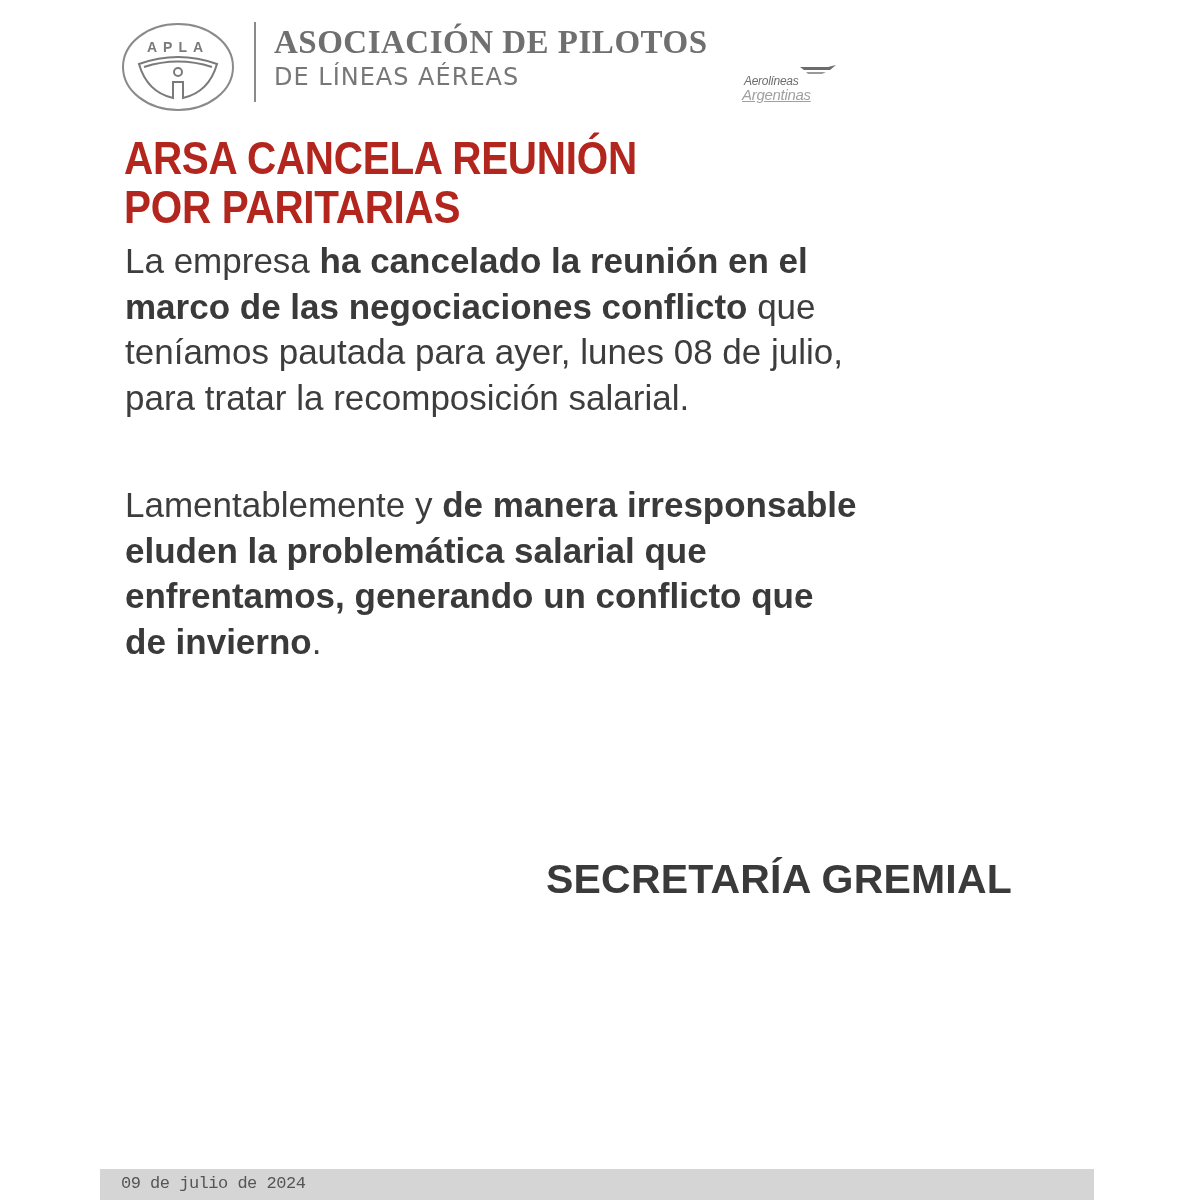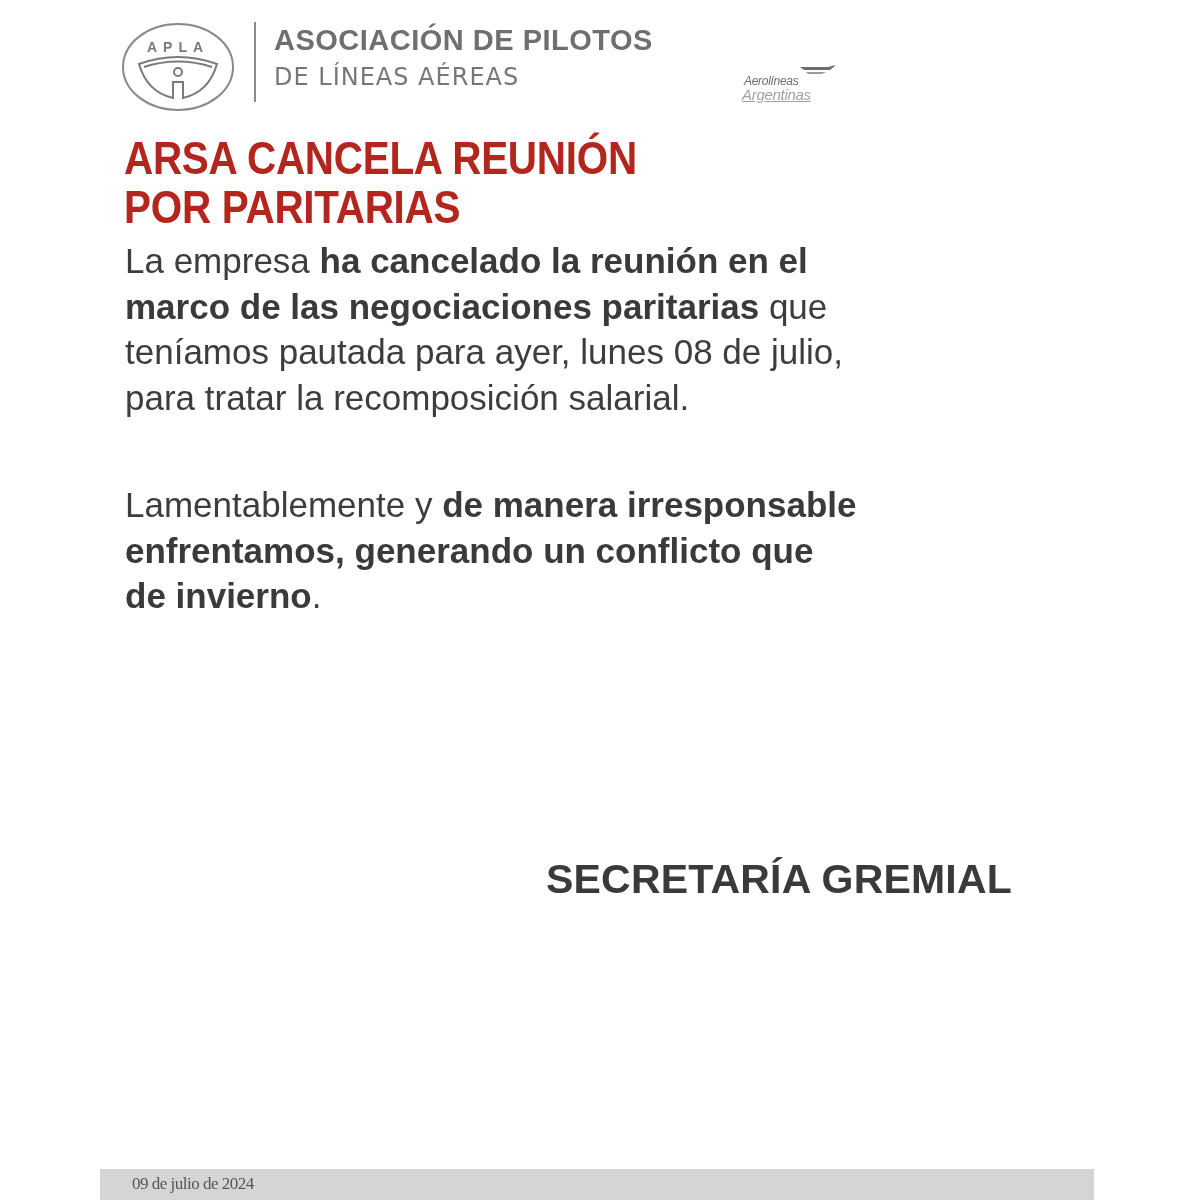--- a/index.html
+++ b/index.html
@@ -7,23 +7,23 @@
     width: 1200px; height: 1200px; background: #ffffff; position: relative; overflow: hidden;
     font-family: "Liberation Sans", sans-serif; color: #3b3b3b;
   }
   .logo {
     position: absolute; left: 121px; top: 22px; width: 114px; height: 90px;
   }
   .divider {
     position: absolute; left: 254px; top: 22px; width: 2px; height: 80px; background: #8a8a8a;
   }
   .org-line1 {
-    position: absolute; left: 274px; top: 24px; font-size: 29px; font-weight: bold;
+    position: absolute; left: 274px; top: 24px; font-size: 33px; font-weight: bold;
     color: #6f6f6f; letter-spacing: 0.5px; white-space: nowrap;
-    font-family: Liberation Sans, sans-serif;
+    font-family: Liberation Serif, serif;
   }
   .org-line2 {
     position: absolute; left: 274px; top: 63px; font-size: 24px; font-weight: normal;
     color: #777777; letter-spacing: 1px; white-space: nowrap;
     font-family: "DejaVu Sans", sans-serif;
   }
   .airline {
     position: absolute; left: 740px; top: 64px; width: 100px; height: 40px;
   }
   .airline .name1 {
@@ -51,22 +51,22 @@
   .p1 .line, .p2 .line { display: block; white-space: nowrap; }
   .signature {
     position: absolute; left: 546px; top: 856px; font-size: 41px; font-weight: bold;
     color: #3a3a3a; letter-spacing: 0.2px; white-space: nowrap;
   }
   .footer {
     position: absolute; left: 100px; top: 1169px; width: 994px; height: 31px;
     background: #d5d5d5;
   }
   .footer-date {
-    position: absolute; left: 32px; top: 5px; font-size: 17px; color: #555555;
-    font-family: Liberation Serif, serif; letter-spacing: -0.5px;
+    position: absolute; left: 21px; top: 5px; font-size: 17px; color: #555555;
+    font-family: Liberation Mono, monospace; letter-spacing: -0.5px;
   }
 </style>
 </head>
 <body>
 
 <div class="logo">
   <svg width="114" height="90" viewBox="0 0 114 90">
     <ellipse cx="57" cy="45" rx="55" ry="43" fill="none" stroke="#8a8a8a" stroke-width="2"></ellipse>
     <text x="57" y="30" text-anchor="middle" font-size="14" fill="#7a7a7a" font-family="Liberation Sans, sans-serif" font-weight="bold" letter-spacing="6">APLA</text>
     <path d="M18 42 Q57 28 96 42 Q88 70 62 76 L62 60 L52 60 L52 76 Q26 70 18 42 Z" fill="none" stroke="#7a7a7a" stroke-width="2"></path>
@@ -86,27 +86,28 @@
   <span class="name2">Argentinas</span>
 </div>
 
 <div class="headline">
   <div>ARSA CANCELA REUNIÓN</div>
   <div>POR PARITARIAS</div>
 </div>
 
 <div class="body-text p1">
   <span class="line"><span>La empresa </span><b>ha cancelado la reunión en el</b></span>
-  <span class="line"><b>marco de las negociaciones paritarias</b><span> que</span></span>
+  <span class="line"><b>marco de las negociaciones conflicto</b><span> que</span></span>
   <span class="line">teníamos pautada para ayer, lunes 08 de julio,</span>
   <span class="line">para tratar la recomposición salarial.</span>
 </div>
 
 <div class="body-text p2">
   <span class="line"><span>Lamentablemente y </span><b>de manera irresponsable</b></span>
+  <span class="line"><b>eluden la problemática salarial que</b></span>
   <span class="line"><b>enfrentamos, generando un conflicto que</b></span>
   <span class="line"><b>de invierno</b><span>.</span></span>
 </div>
 
 <div class="signature">SECRETARÍA GREMIAL</div>
 
 <div class="footer">
   <span class="footer-date">09 de julio de 2024</span>
 </div>
 

